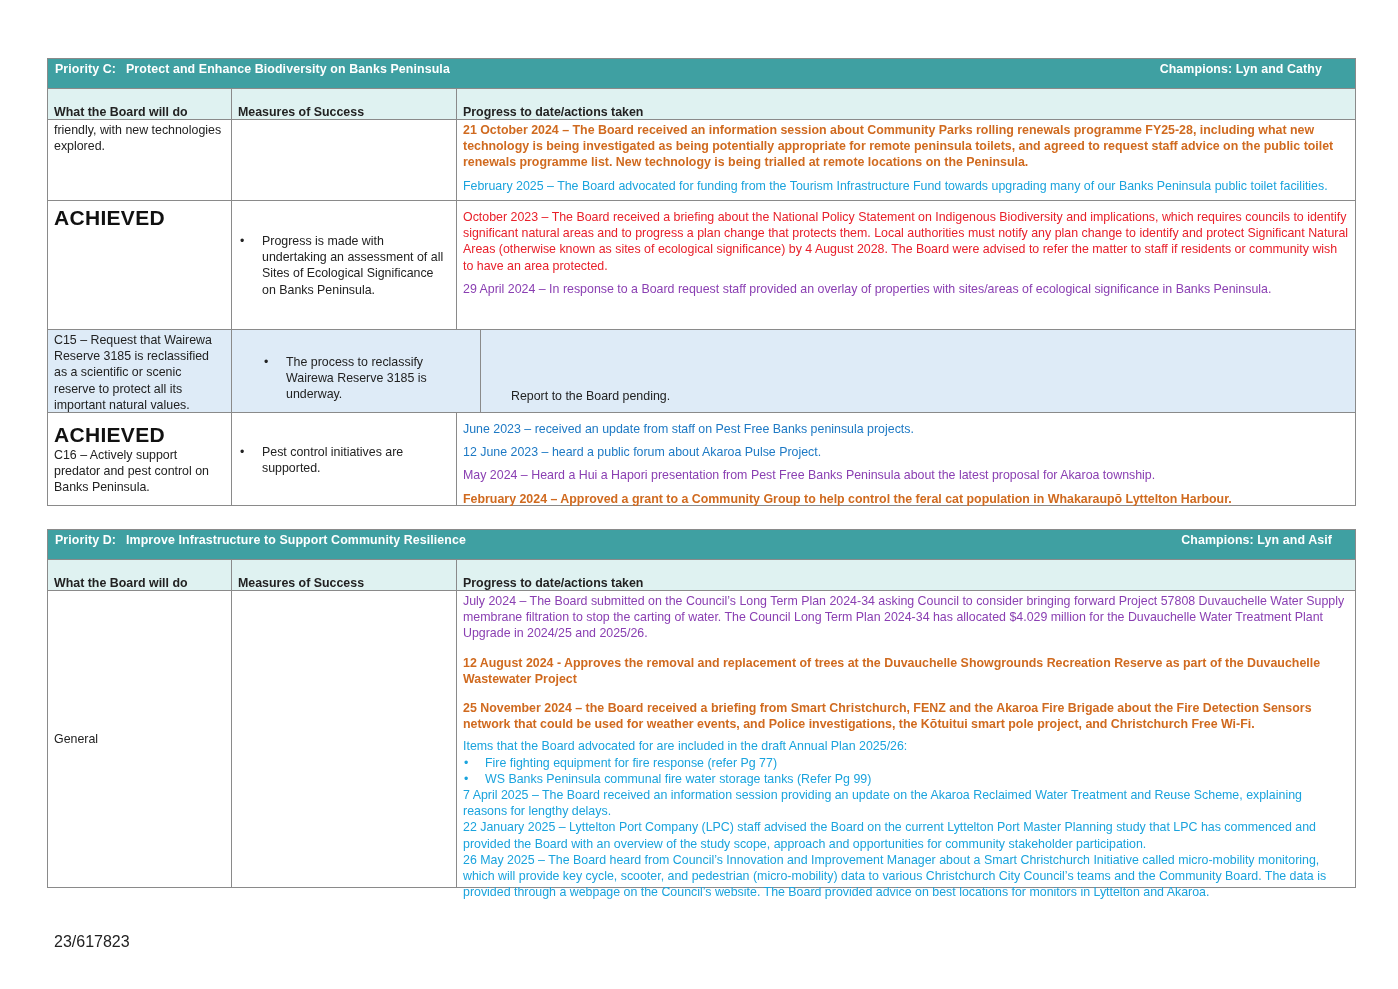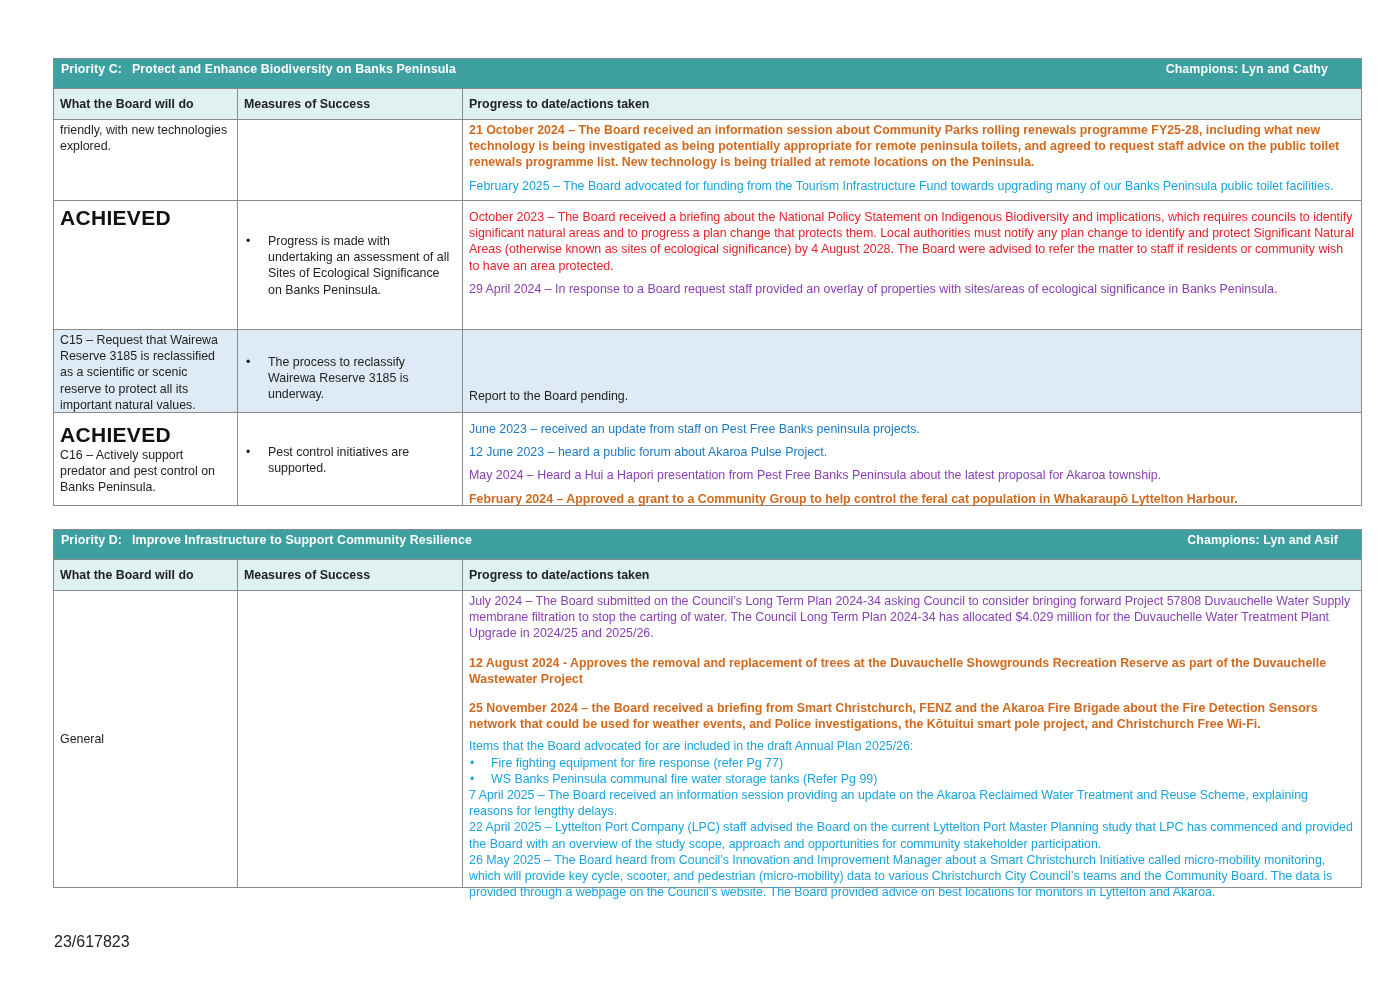--- a/index.html
+++ b/index.html
@@ -2,21 +2,21 @@
 <html><head>
 <meta charset="utf-8">
 <style>
   html, body { margin: 0; padding: 0; background: #ffffff; }
   body {
     width: 1398px; height: 989px; position: relative; overflow: hidden;
     font-family: "Liberation Sans", sans-serif;
     font-size: 12.4px; color: #222222;
   }
   .tbl {
-    position: absolute; left: 53px; width: 1309px;
+    position: absolute; left: 47px; width: 1309px;
     border: 1px solid #8a8a8a; box-sizing: border-box;
   }
   #tblC { top: 58px; }
   #tblD { top: 529px; }
   .prio-bar {
     background: #3fa0a2; color: #ffffff; font-weight: bold;
     height: 30px; box-sizing: border-box; padding: 3px 7px 0 7px;
     display: flex; justify-content: space-between;
     border-bottom: 1px solid #8a8a8a;
     letter-spacing: 0.1px;
@@ -24,21 +24,21 @@
   .prio-bar .prio-title span.gap { display: inline-block; width: 10px; }
   .prio-bar .champ { padding-right: 26px; }
   #tblD .prio-bar .champ { padding-right: 16px; }
   .row { display: flex; border-bottom: 1px solid #8a8a8a; }
   .row:last-child { border-bottom: none; }
   .cell { box-sizing: border-box; padding: 2px 6px; line-height: 16.2px; }
   .c1 { width: 184px; border-right: 1px solid #8a8a8a; }
   .c2 { width: 225px; border-right: 1px solid #8a8a8a; }
   .c3 { flex: 1; }
   .hdr { background: #dff2f1; font-weight: bold; height: 30px; }
-  .hdr .cell { padding-top: 7px; }
+  .hdr .cell { padding-top: 15px; }
   .shade { background: #deebf7; }
   .achieved { font-weight: bold; font-size: 21px; line-height: 24px; margin-top: 3px; color: #111; letter-spacing: 0.3px; }
   .bul { display: flex; }
   .bul .dot { width: 22px; flex: none; padding-left: 2px; }
   .p { margin: 0 0 7px 0; }
   .p.tight { margin-bottom: 0; }
   .orange { color: #d06a1f; font-weight: bold; }
   .cyan { color: #1aa3dd; }
   .red { color: #e8202a; }
   .purple { color: #8a3fb2; }
@@ -83,21 +83,21 @@
         <span class="dot">•</span>
         <span>Progress is made with undertaking an assessment of all Sites of Ecological Significance on Banks Peninsula.</span>
       </div>
     </div>
     <div class="cell c3" style="padding-top:8px;">
       <div class="p red">October 2023 – The Board received a briefing about the National Policy Statement on Indigenous Biodiversity and implications, which requires councils to identify significant natural areas and to progress a plan change that protects them. Local authorities must notify any plan change to identify and protect Significant Natural Areas (otherwise known as sites of ecological significance) by 4 August 2028. The Board were advised to refer the matter to staff if residents or community wish to have an area protected.</div>
       <div class="p purple tight">29 April 2024 – In response to a Board request staff provided an overlay of properties with sites/areas of ecological significance in Banks Peninsula.</div>
     </div>
   </div>
 
-  <div class="row shade" style="height:82px;">
+  <div class="row shade" style="height:82px;gap:24px;">
     <div class="cell c1">
       <div>C15 – Request that Wairewa Reserve 3185 is reclassified as a scientific or scenic reserve to protect all its important natural values.</div>
     </div>
     <div class="cell c2" style="padding-top:24px;">
       <div class="bul">
         <span class="dot">•</span>
         <span>The process to reclassify Wairewa Reserve 3185 is underway.</span>
       </div>
     </div>
     <div class="cell c3" style="padding-top:18px;margin-top:40px;">
@@ -150,19 +150,19 @@
       <div class="cyan">Items that the Board advocated for are included in the draft Annual Plan 2025/26:</div>
       <div class="sub-bul cyan">
         <span class="dot">•</span>
         <span>Fire fighting equipment for fire response (refer Pg 77)</span>
       </div>
       <div class="sub-bul cyan">
         <span class="dot">•</span>
         <span>WS Banks Peninsula communal fire water storage tanks (Refer Pg 99)</span>
       </div>
       <div class="cyan">7 April 2025 – The Board received an information session providing an update on the Akaroa Reclaimed Water Treatment and Reuse Scheme, explaining reasons for lengthy delays.</div>
-      <div class="cyan">22 April 2025 – Lyttelton Port Company (LPC) staff advised the Board on the current Lyttelton Port Master Planning study that LPC has commenced and provided the Board with an overview of the study scope, approach and opportunities for community stakeholder participation.</div>
+      <div class="cyan">22 January 2025 – Lyttelton Port Company (LPC) staff advised the Board on the current Lyttelton Port Master Planning study that LPC has commenced and provided the Board with an overview of the study scope, approach and opportunities for community stakeholder participation.</div>
       <div class="cyan">26 May 2025 – The Board heard from Council’s Innovation and Improvement Manager about a Smart Christchurch Initiative called micro-mobility monitoring, which will provide key cycle, scooter, and pedestrian (micro-mobility) data to various Christchurch City Council’s teams and the Community Board.  The data is provided through a webpage on the Council’s website. The Board provided advice on best locations for monitors in Lyttelton and Akaroa.</div>
     </div>
   </div>
 </div>
 
 <div class="footer-ref">23/617823</div>
 
 </body></html>

